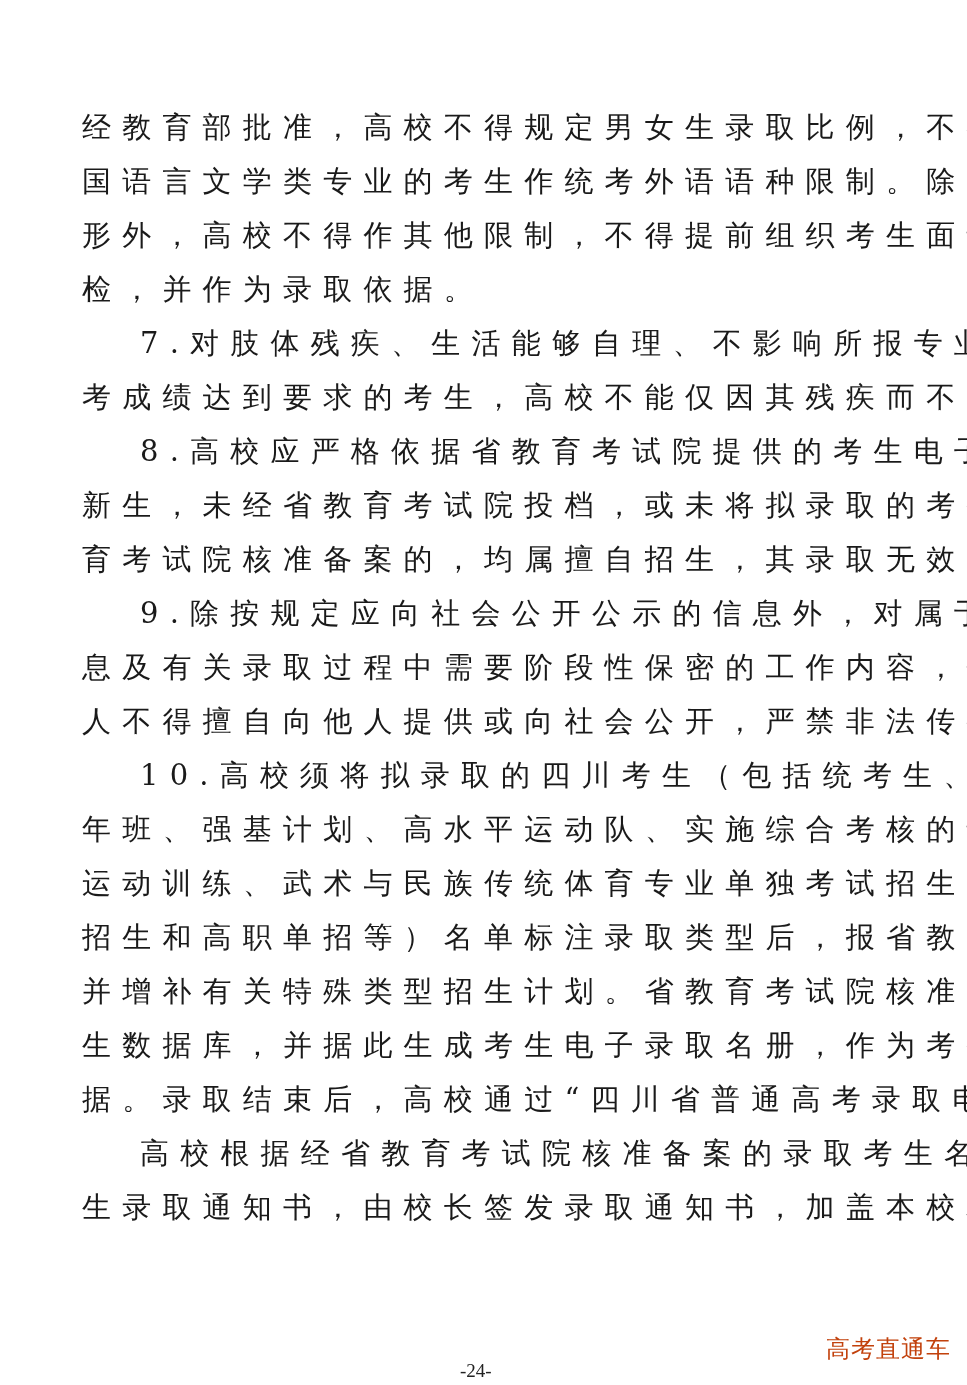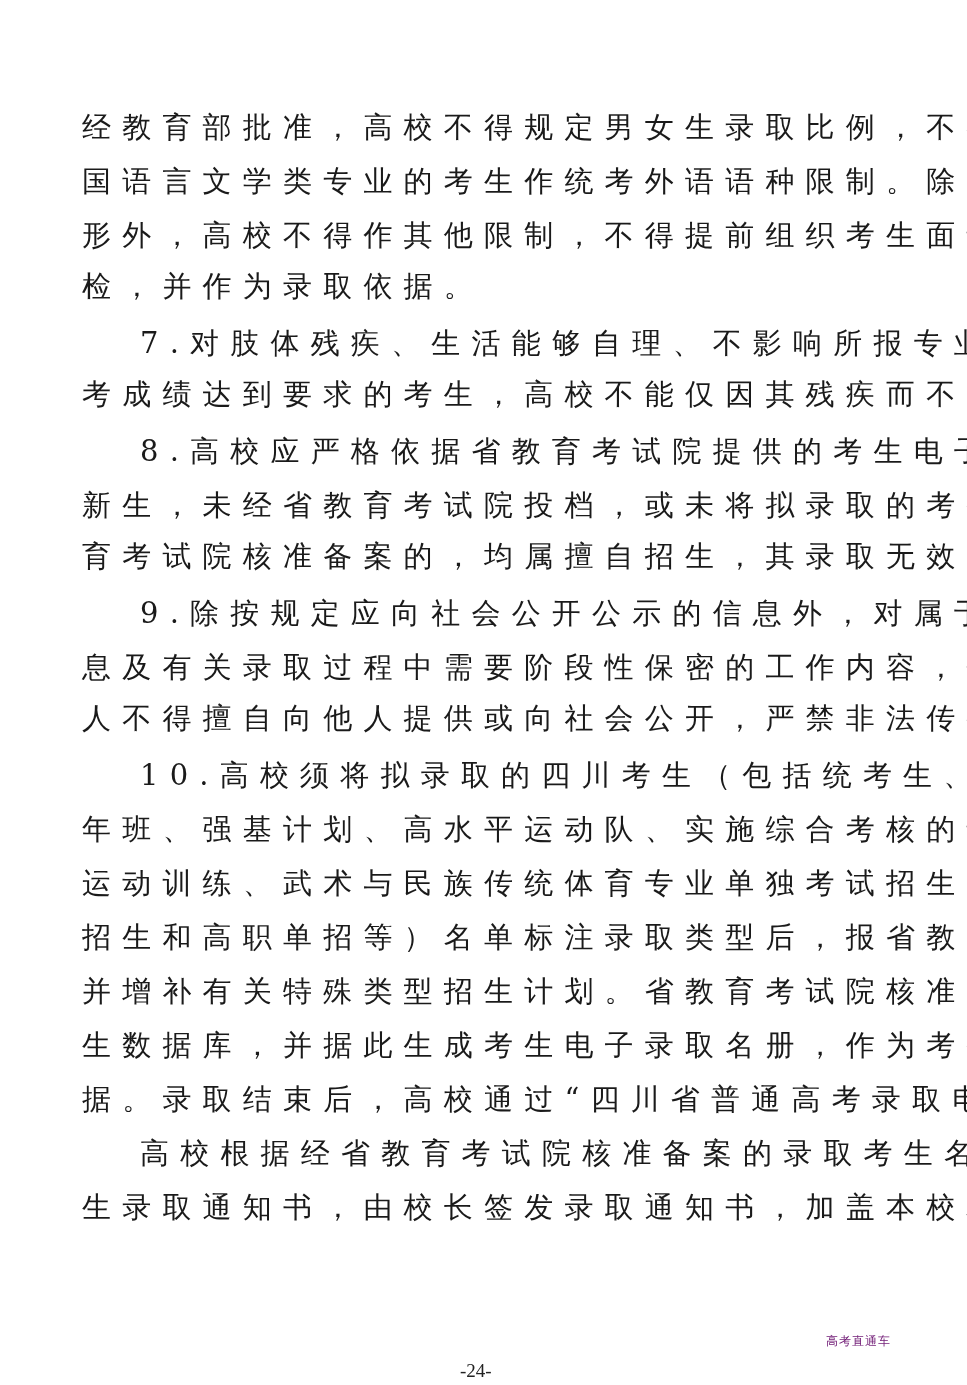--- a/index.html
+++ b/index.html
@@ -33,41 +33,40 @@
       font-size: 29px;
       white-space: nowrap;
       letter-spacing: 11.2px;
       text-align: justify;
       text-align-last: justify;
       overflow: visible;
     }
     .line.last {
       text-align: left;
       text-align-last: left;
-      font-family: Liberation Mono, monospace;
     }
     .line.indent {
       padding-left: 58px;
     }
     .page-number {
       position: absolute;
       top: 1360px;
       left: 460px;
       font-size: 19px;
       font-family: "Liberation Serif", "DejaVu Serif", serif;
       color: #222222;
       letter-spacing: 0px;
     }
     .watermark {
       position: absolute;
       top: 1333px;
       left: 826px;
-      font-size: 12px;
+      font-size: 24px;
       font-family: "DejaVu Sans", "Liberation Sans", sans-serif;
-      color: #701a75;
+      color: #c2410c;
       letter-spacing: 1px;
     }
   </style>
 </head>
 <body>
 
 <div class="page">
   <div class="body-text">
 
     <div class="line">经教育部批准，高校不得规定男女生录取比例，不得对报考非外</div>

